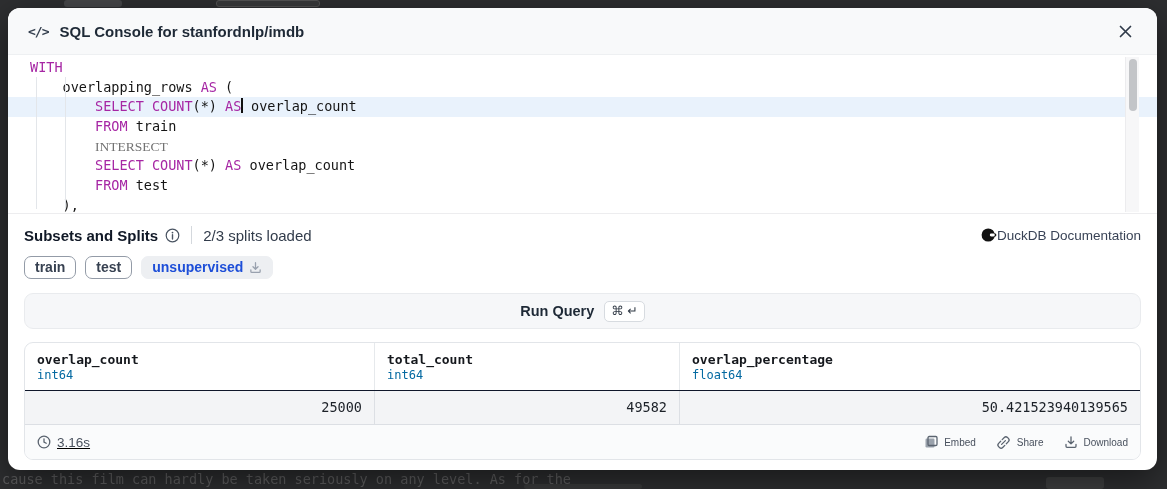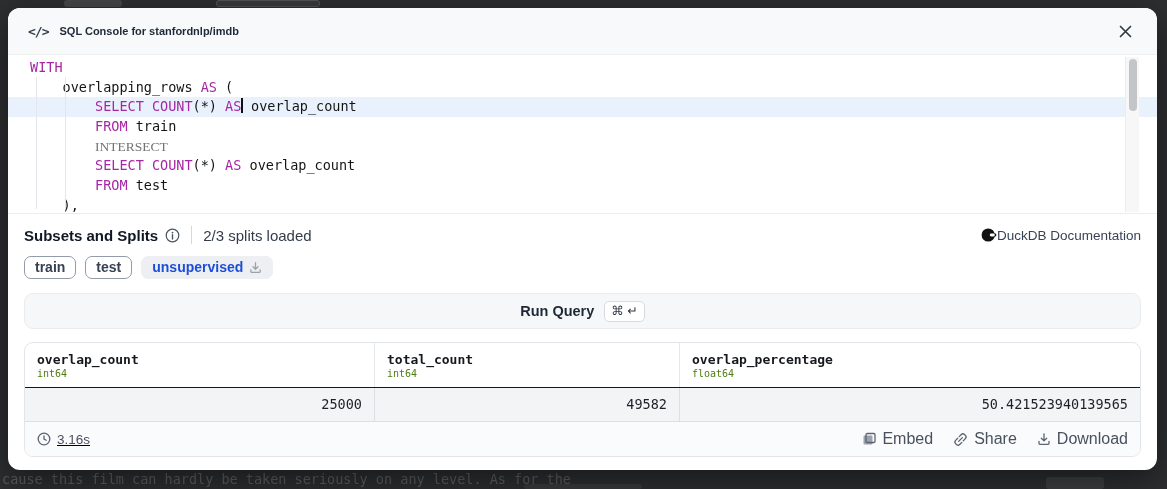--- a/index.html
+++ b/index.html
@@ -26,21 +26,21 @@
     display:flex; flex-direction:column; overflow:hidden;
   }
   .modal-header {
     height:47px; flex:0 0 47px; display:flex; align-items:center; padding:0 20px;
     background:#f8f9fa; border-bottom:1px solid #eef0f2;
   }
   .code-ico {
     font-family:"DejaVu Sans Mono", monospace; font-size:13px; font-weight:700;
     color:#35404f; letter-spacing:-1px;
   }
-  .modal-title { font-size:11px; font-weight:700; color:#1e2936; margin-left:11px; }
+  .modal-title { font-size:15px; font-weight:700; color:#1e2936; margin-left:11px; }
   .close-btn {
     margin-left:auto; background:none; border:none; cursor:pointer; padding:4px;
     display:flex; align-items:center;
   }
 
   
   .editor {
     position:relative; height:159px; flex:0 0 159px; background:#fff;
     border-bottom:1px solid #ededef;
     font-family:"DejaVu Sans Mono", monospace; font-size:13.5px;
@@ -85,33 +85,33 @@
     background:#fff; border:1px solid #d7dbe0; border-radius:5px; padding:1px 6px 2px;
     font-size:12.5px; color:#2f3844; line-height:16px;
   }
 
   
   .results { margin-top:13px; border:1px solid #e2e5e9; border-radius:9px; overflow:hidden; background:#fff; }
   .tgrid { display:grid; grid-template-columns:350px 305px 1fr; }
   .th-cell { padding:9px 12px 8px; border-right:1px solid #e6e9ec; }
   .th-cell:last-child { border-right:none; }
   .col-name { font-family:"DejaVu Sans Mono", monospace; font-size:13px; font-weight:700; color:#15181d; }
-  .col-type { font-family:"DejaVu Sans Mono", monospace; font-size:10px; color:#4d7c0f; margin-top:1px; }
+  .col-type { font-family:"DejaVu Sans Mono", monospace; font-size:12px; color:#0369a1; margin-top:1px; }
   .trow { background:#f3f4f6; border-top:1px solid #0f172a; border-bottom:1px solid #dcdfe4; }
   .td-cell {
     padding:8px 12px 9px; text-align:right; border-right:1px solid #dcdfe4;
     font-family:"DejaVu Sans Mono", monospace; font-size:13.5px; color:#1c2128;
   }
   .td-cell:last-child { border-right:none; }
   .tfoot { display:flex; align-items:center; height:34px; padding:0 12px; background:#fafbfc; }
   .duration-wrap { display:flex; align-items:center; gap:6px;text-decoration:underline; }
   .duration { font-size:13.5px; color:#49515e; }
   .foot-actions { margin-left:auto; display:flex; align-items:center; gap:20px; }
   .foot-btn { display:flex; align-items:center; gap:6px; background:none; border:none; cursor:pointer; font-family:inherit; }
-  .foot-btn span { font-size:16px; color:#49515e;text-align:center; }
+  .foot-btn span { font-size:10px; color:#49515e;text-align:center; }
 
   svg { display:block; }
 </style>
 </head>
 <body>
 
 <div class="stage">
 
   <div class="bg-text">cause this film can hardly be taken seriously on any level. As for the</div>
   <div class="bg-frag frag-a"></div>

